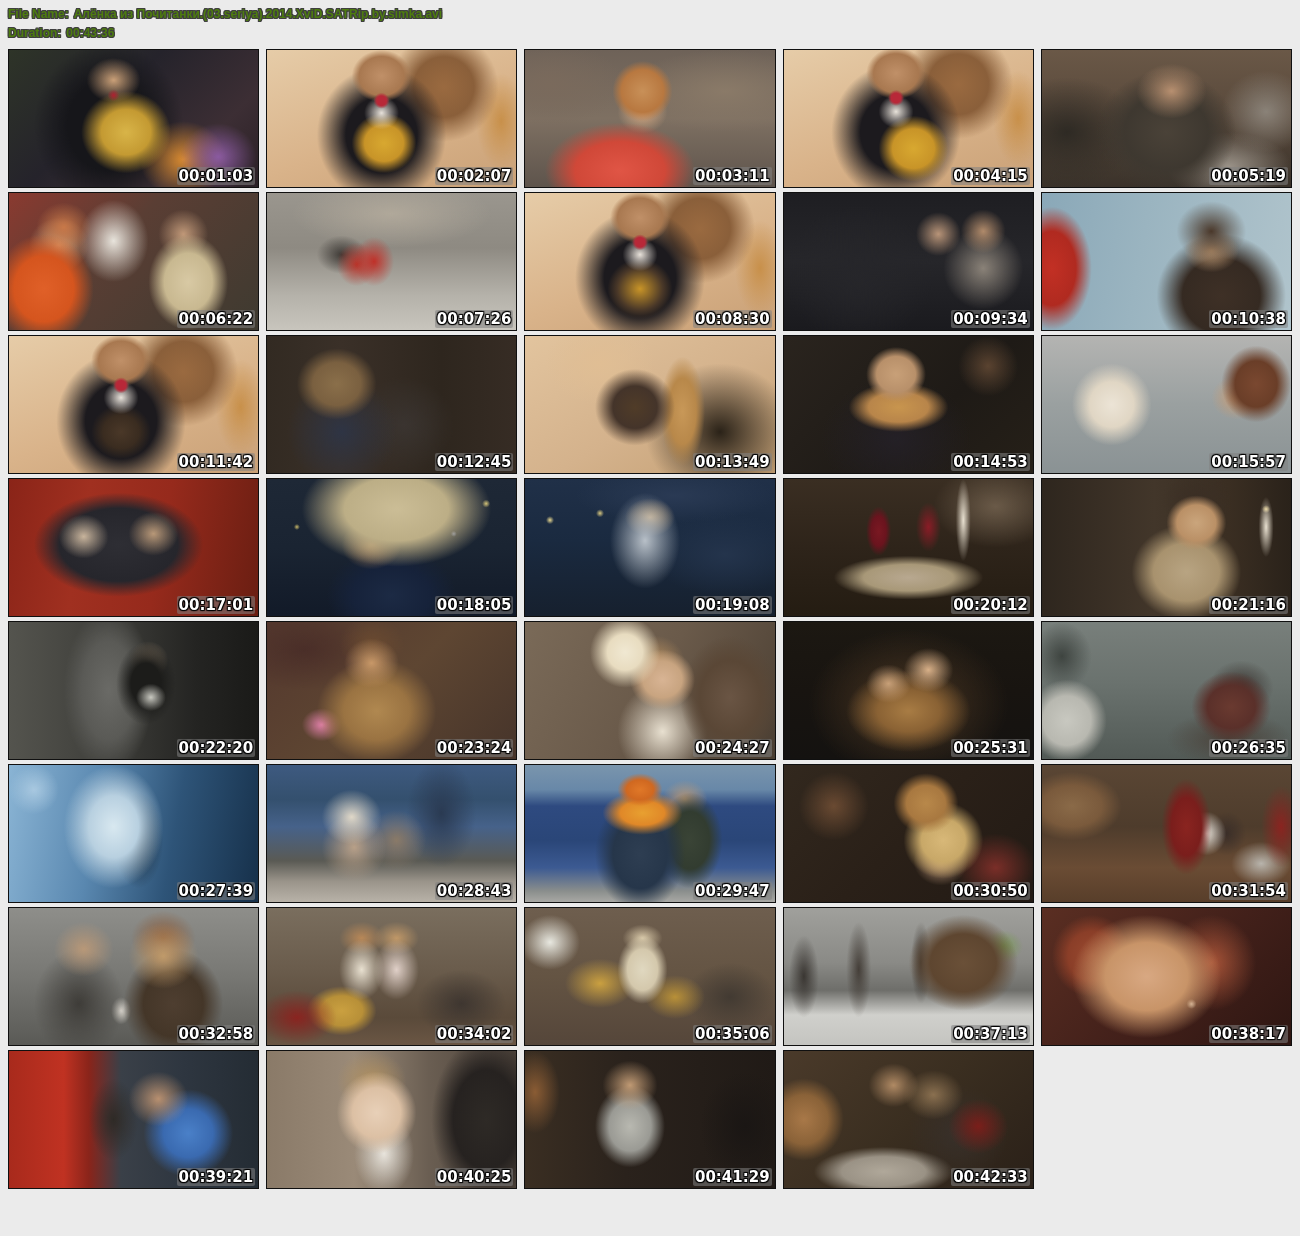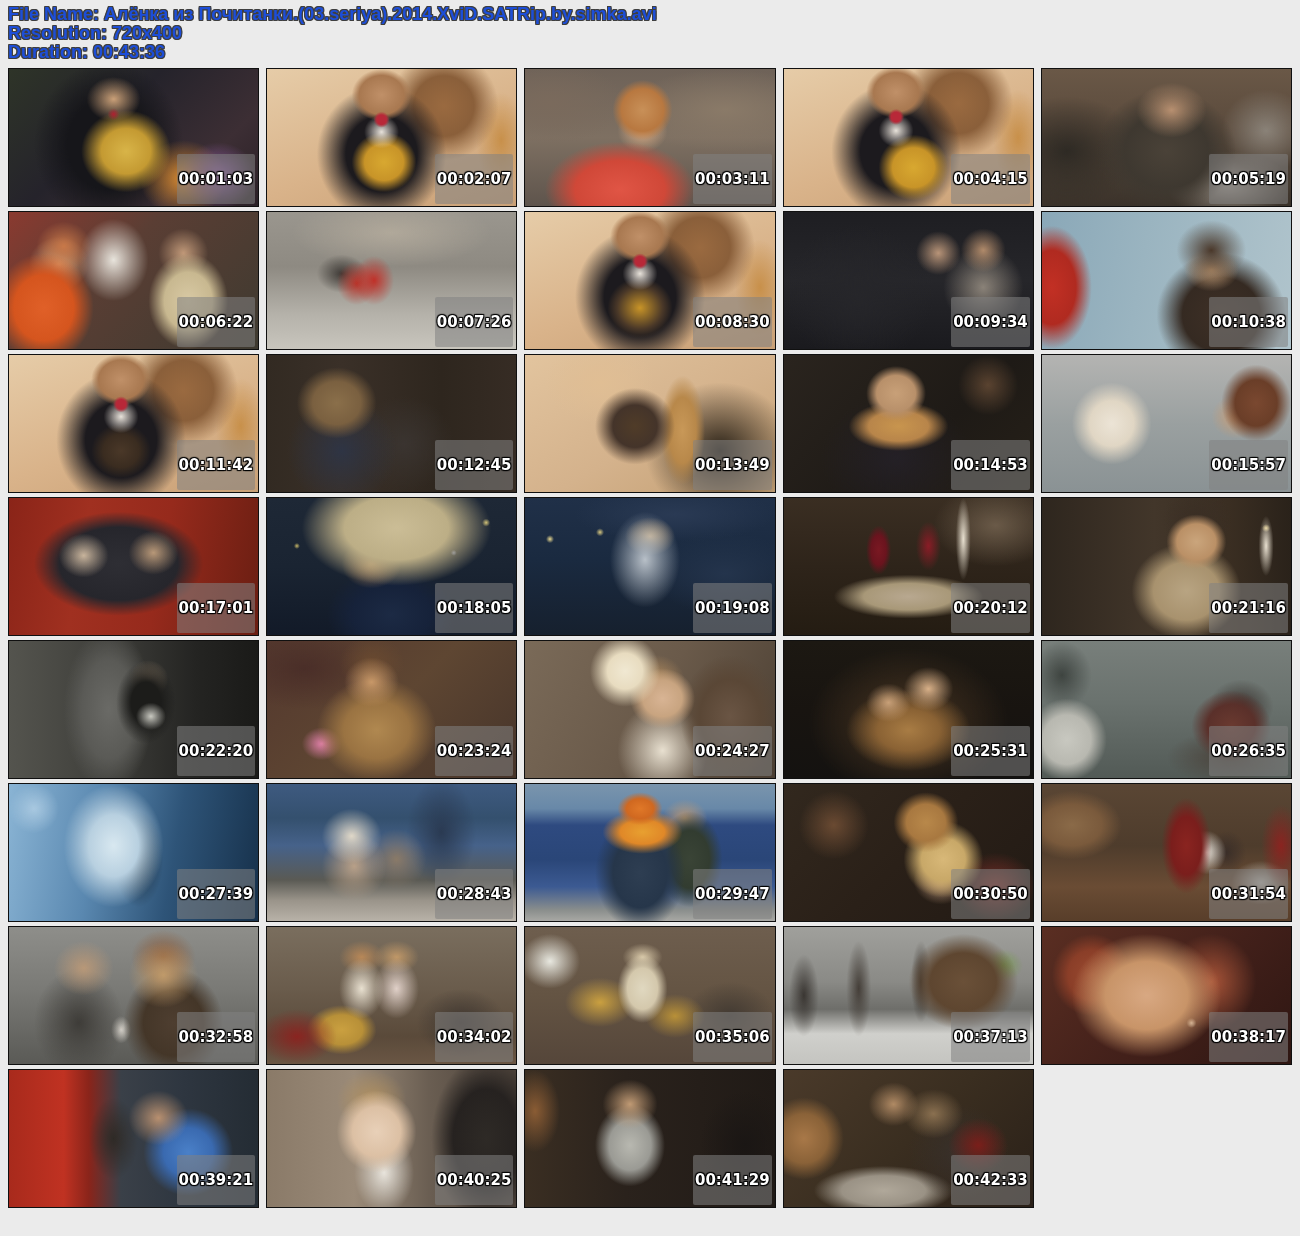--- a/index.html
+++ b/index.html
@@ -10,23 +10,23 @@
     background: #ebebeb;
     overflow: hidden;
     font-family: "Liberation Sans", sans-serif;
   }
   .header {
     padding: 5px 0 0 8px;
   }
   .hdr-line {
     height: 19px;
     line-height: 19px;
-    font-size: 18px;
+    font-size: 12px;
     font-weight: bold;
-    color: #1d4ed8;
+    color: #4d7c0f;
     white-space: nowrap;
     
     text-shadow:
       -1px -1px 0 #3f3f3f, 1px -1px 0 #3f3f3f,
       -1px 1px 0 #3f3f3f, 1px 1px 0 #3f3f3f,
       -1px 0 0 #3f3f3f, 1px 0 0 #3f3f3f,
       0 -1px 0 #3f3f3f, 0 1px 0 #3f3f3f;
   }
   .hdr-line .val { margin-left: 5px; }
   .grid {
@@ -46,39 +46,36 @@
   }
   .ts {
     position: absolute;
     right: 3px;
     bottom: 2px;
     font-family: "DejaVu Sans", sans-serif;
     font-size: 15px;
     font-weight: bold;
     color: #ffffff;
     background: rgba(130,130,130,0.55);
-    padding: 16px 2px;
+    padding: 0 2px;
     border-radius: 2px;
     line-height: 18px;
     text-shadow:
       1px 1px 1px #000, -1px -1px 1px #000,
       1px -1px 1px #000, -1px 1px 1px #000;
   }
 </style>
 </head>
 <body>
 
 <div class="header">
   <div class="hdr-line">
     <span>File Name:</span><span class="val">Алёнка из Почитанки.(03.seriya).2014.XviD.SATRip.by.simka.avi</span>
   </div>
   <div class="hdr-line">
-    <span>Resolution:</span><span class="val">720x400</span>
-  </div>
-  <div class="hdr-line">
     <span>Duration:</span><span class="val">00:43:36</span>
   </div>
 </div>
 
 <div class="grid">
   <div class="thumb" title="Host in black suit with red bow tie holding yellow book among colorful presents" style="background: radial-gradient(6px at 42% 33%, rgb(176, 32, 48) 0%, transparent 100%), radial-gradient(18% 30% at 47% 60%, rgb(216, 180, 72) 0%, rgb(196, 154, 50) 55%, transparent 100%), radial-gradient(12% 18% at 42% 22%, rgb(202, 160, 120) 0%, transparent 90%), radial-gradient(22% 35% at 84% 78%, rgb(138, 90, 160) 0%, transparent 70%), radial-gradient(25% 40% at 70% 80%, rgb(216, 138, 48) 0%, transparent 70%), radial-gradient(30% 60% at 40% 55%, rgb(22, 22, 26) 0%, rgb(22, 22, 26) 55%, transparent 100%), linear-gradient(135deg, rgb(46, 52, 40) 0%, rgb(37, 35, 43) 40%, rgb(60, 46, 52) 75%, rgb(42, 32, 38) 100%);">
     <span class="ts">00:01:03</span>
   </div>
 
   <div class="thumb" title="Host with red bow tie in front of tan globe map backdrop with gold letters" style="background: radial-gradient(8px at 46% 37%, rgb(184, 40, 56) 0%, rgb(184, 40, 56) 60%, transparent 100%), radial-gradient(7% 12% at 46% 46%, rgb(232, 226, 218) 0%, transparent 100%), radial-gradient(13% 22% at 47% 68%, rgb(216, 168, 48) 0%, rgb(200, 148, 40) 60%, transparent 100%), radial-gradient(12% 19% at 46% 19%, rgb(192, 144, 104) 0%, rgb(168, 120, 80) 75%, transparent 100%), radial-gradient(26% 50% at 46% 62%, rgb(28, 26, 30) 0%, rgb(28, 26, 30) 55%, transparent 100%), radial-gradient(22% 40% at 71% 27%, rgb(154, 106, 64) 0%, rgb(138, 95, 58) 55%, transparent 100%), radial-gradient(10% 35% at 94% 52%, rgb(200, 144, 74) 0%, transparent 100%), linear-gradient(160deg, rgb(230, 204, 168) 0%, rgb(217, 179, 138) 55%, rgb(201, 160, 118) 100%);">

